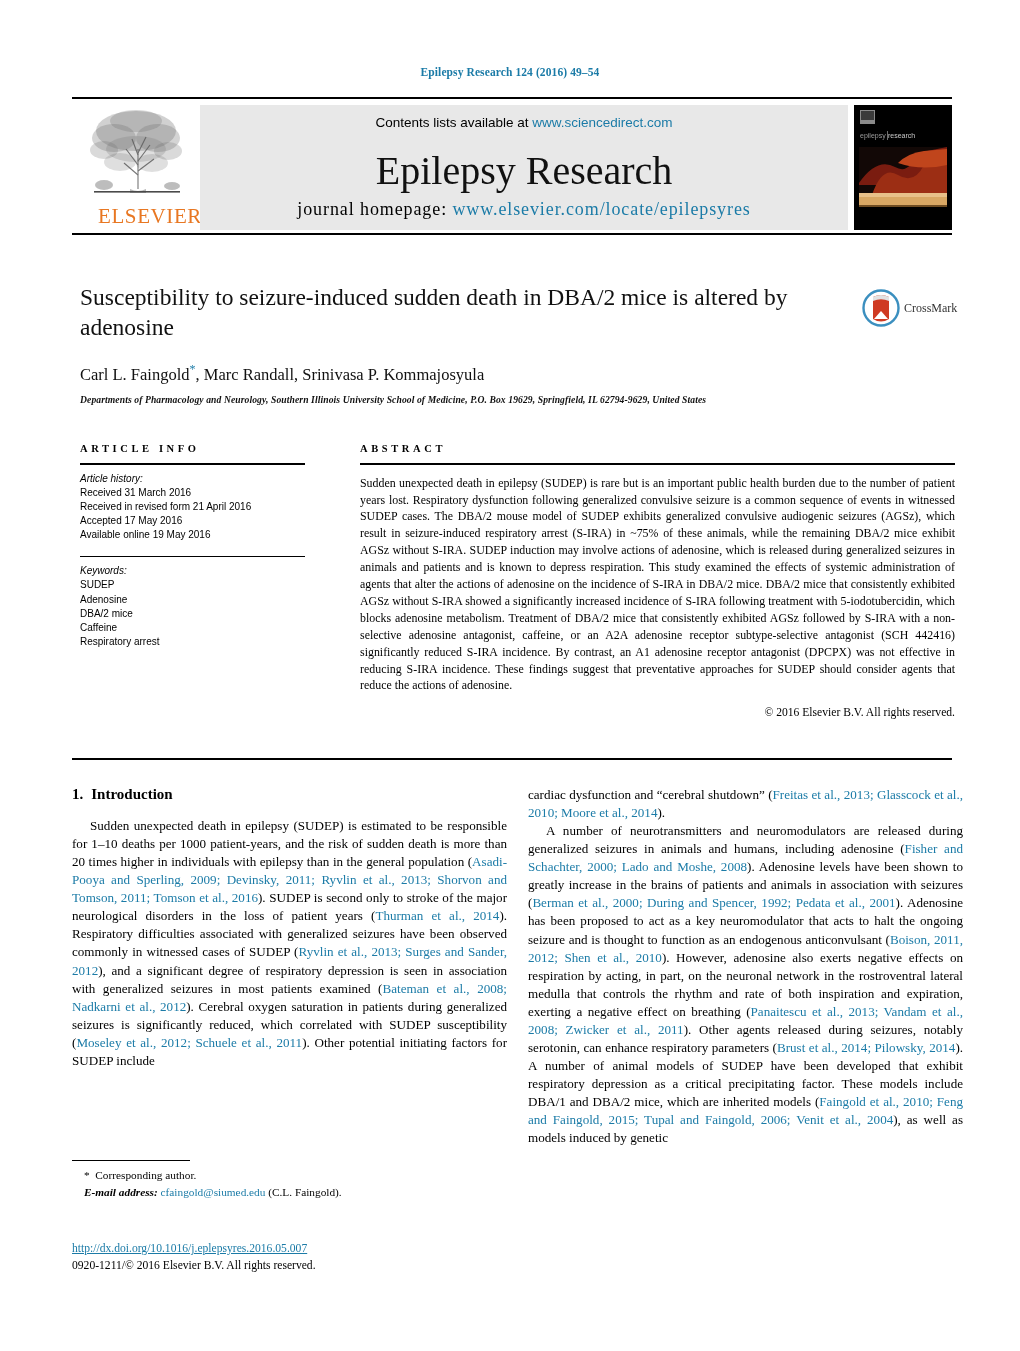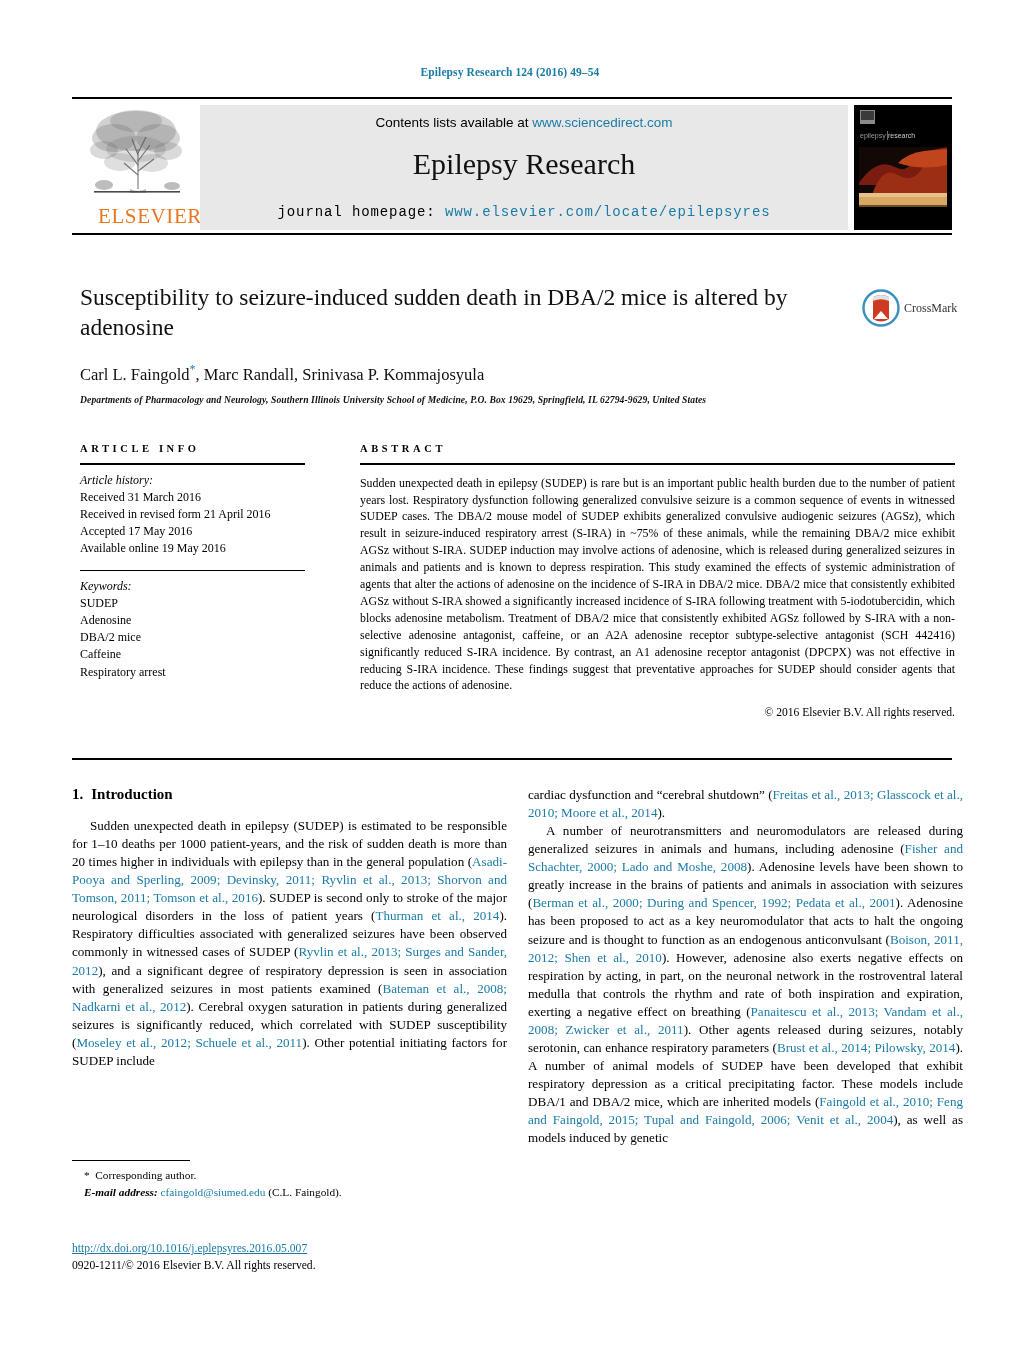--- a/index.html
+++ b/index.html
@@ -81,30 +81,30 @@
     text-align: center;
     font-size: 13.5px;
     font-family: "Liberation Sans", sans-serif;
     color: #000;
   }
   .contents-line a { color: #1b7ba7; text-decoration: none; }
   .journal-name {
     position: absolute;
     top: 42px; left: 0; right: 0;
     text-align: center;
-    font-size: 30px;
+    font-size: 40px;
     font-family: "Liberation Serif", serif;
     color: #111;
   }
   .homepage-line {
     position: absolute;
     bottom: 10px; left: 0; right: 0;
     text-align: center;
-    font-size: 14px;
-    font-family: Liberation Mono, monospace;
+    font-size: 18px;
+    font-family: Liberation Serif, serif;
     letter-spacing: 0.9px;
     color: #000;
   }
   .homepage-line a { color: #1b7ba7; text-decoration: none; }
   .cover-thumb {
     flex: 0 0 98px;
     width: 98px;
     margin-left: 6px;
     background: #000;
     position: relative;
@@ -164,22 +164,22 @@
     font-family: "Liberation Serif", serif;
     font-weight: bold;
     font-size: 10.5px;
     letter-spacing: 3.6px;
     color: #000;
   }
   .hrule-thin { height: 1.6px; background: #000; margin-top: 9px; }
   .hrule-thin2 { height: 1.6px; background: #000; margin-top: 13px; }
   .info-body {
     margin-top: 7px;
-    font-family: Liberation Serif, serif;
-    font-size: 12px;
+    font-family: Liberation Sans, sans-serif;
+    font-size: 10px;
     line-height: 1.42;
     color: #000;
   }
   .info-body .it { font-style: italic; }
   .kw-head { font-style: italic; }
 
   .abstract-text {
     margin-top: 10px;
     font-family: "Liberation Serif", serif;
     font-size: 11.9px;

